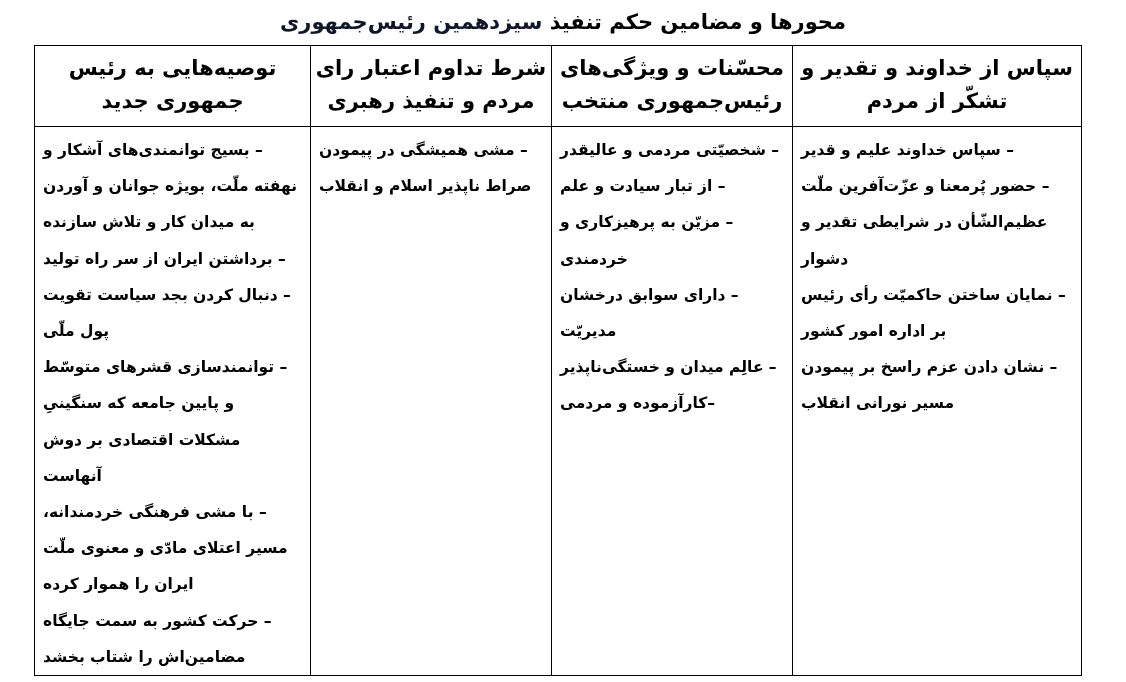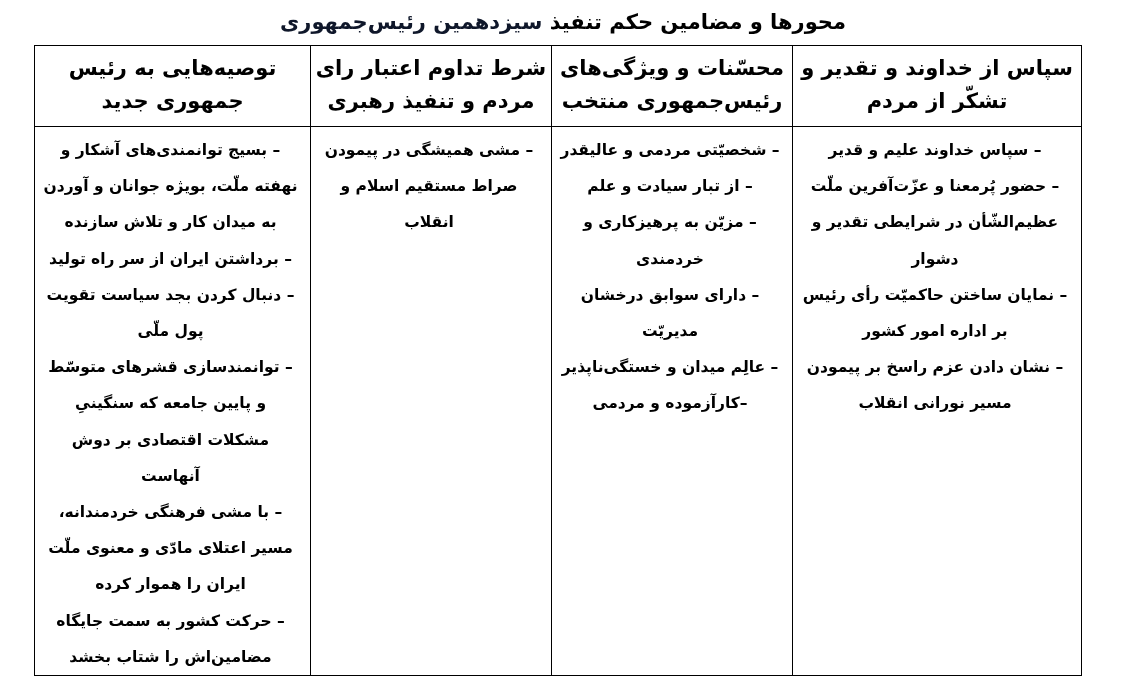--- a/index.html
+++ b/index.html
@@ -47,21 +47,21 @@
     table.grid th {
       height: 74px;
       font-size: 21px;
       line-height: 33px;
       text-align: center;
       padding-top: 6px;
     }
     table.grid td {
       font-size: 15.5px;
       line-height: 36.2px;
-      text-align: center;
+      text-align: left;
       padding: 5px 12px 0 8px;
     }
     .col1 { width: 276px; }
     .col2 { width: 241px; }
     .col3 { width: 241px; }
     .col4 { width: 289px; }
     .item { display: block; }
   </style>
 </head>
 <body>
@@ -96,21 +96,21 @@
       </td>
       <td>
         <span class="item">– شخصیّتی مردمی و عالیقدر</span>
         <span class="item">– از تبار سیادت و علم</span>
         <span class="item">– مزیّن به پرهیزکاری و خردمندی</span>
         <span class="item">– دارای سوابق درخشان مدیریّت</span>
         <span class="item">– عالِم میدان و خستگی‌ناپذیر</span>
         <span class="item">–کارآزموده و مردمی</span>
       </td>
       <td>
-        <span class="item">– مشی همیشگی در پیمودن صراط مستقیم اسلام و انقلاب</span>
+        <span class="item">– مشی همیشگی در پیمودن صراط ناپذیر اسلام و انقلاب</span>
       </td>
       <td>
         <span class="item">– بسیج توانمندی‌های آشکار و نهفته ملّت، بویژه جوانان و آوردن به میدان کار و تلاش سازنده</span>
         <span class="item">– برداشتن ایران از سر راه تولید</span>
         <span class="item">– دنبال کردن بجد سیاست تقویت پول ملّی</span>
         <span class="item">– توانمندسازی قشرهای متوسّط و پایین جامعه که سنگینیِ مشکلات اقتصادی بر دوش آنهاست</span>
         <span class="item">– با مشی فرهنگی خردمندانه، مسیر اعتلای مادّی و معنوی ملّت ایران را هموار کرده</span>
         <span class="item">– حرکت کشور به سمت جایگاه مضامین‌اش را شتاب بخشد</span>
       </td>
     </tr>

